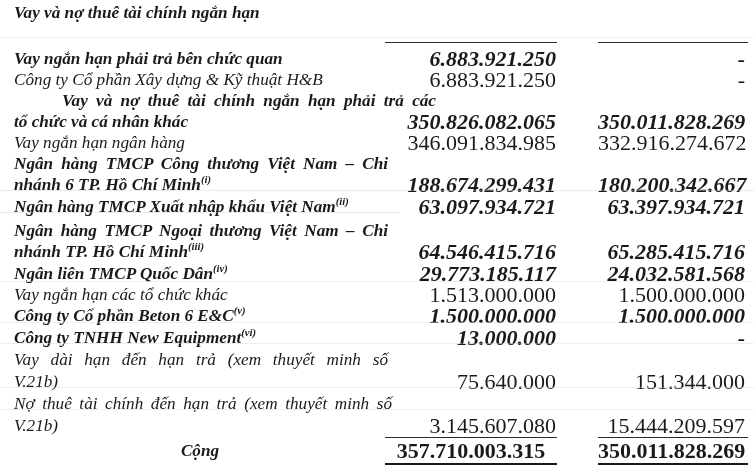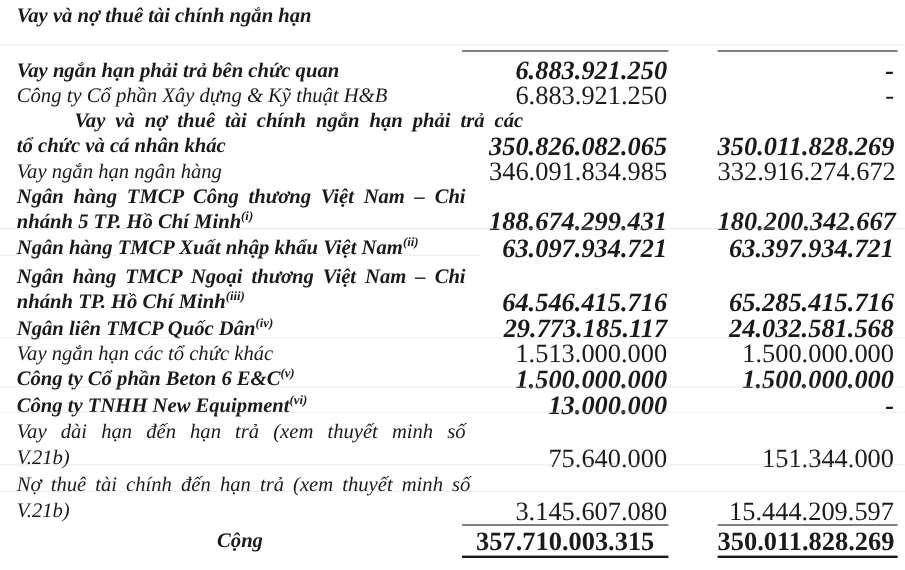--- a/index.html
+++ b/index.html
@@ -137,21 +137,21 @@
     <div class="num col1">346.091.834.985</div>
     <div class="num col2">332.916.274.672</div>
   </div>
 
   <div class="row" style="top:153px;">
     <div class="label it wrapjust" style="width:374px;">
       <span>Ngân hàng TMCP Công thương Việt Nam – Chi</span>
     </div>
   </div>
   <div class="row" style="top:174px;">
-    <div class="label it"><span>nhánh 5 TP. Hồ Chí Minh</span><sup>(i)</sup></div>
+    <div class="label it"><span>nhánh 6 TP. Hồ Chí Minh</span><sup>(i)</sup></div>
     <div class="num col1 it">188.674.299.431</div>
     <div class="num col2 it">180.200.342.667</div>
   </div>
 
   <div class="row" style="top:196px;">
     <div class="label it"><span>Ngân hàng TMCP Xuất nhập khẩu Việt Nam</span><sup>(ii)</sup></div>
     <div class="num col1 it">63.097.934.721</div>
     <div class="num col2 it">63.397.934.721</div>
   </div>
 

